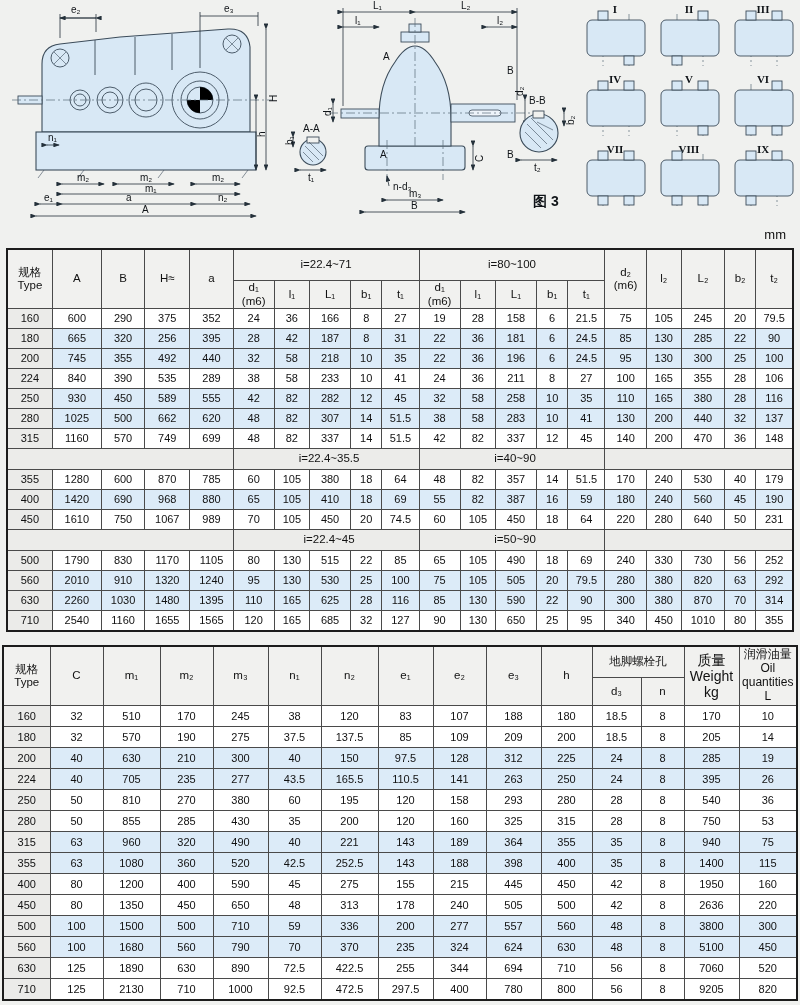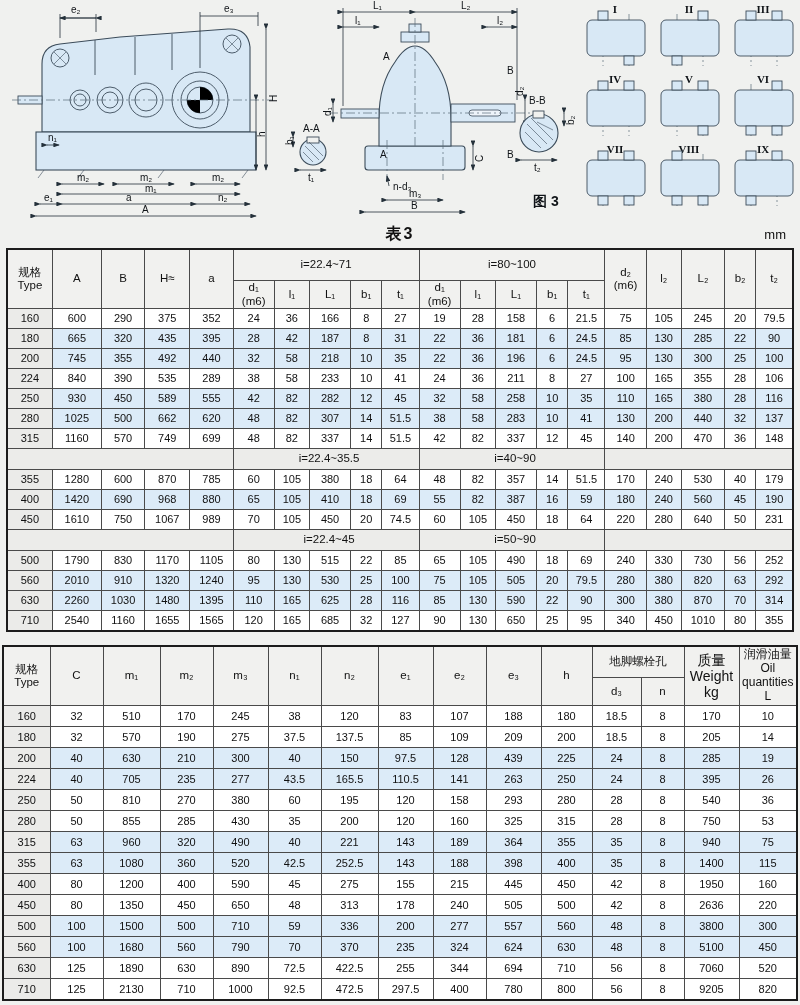--- a/index.html
+++ b/index.html
@@ -275,21 +275,20 @@
         <line x1="202" y1="154" x2="202" y2="206" class="cline"></line>
         <rect x="160" y="160" width="58" height="36" rx="5" class="part2"></rect>
         <rect x="171" y="151" width="10" height="9" class="part2"></rect>
         <rect x="171" y="196" width="10" height="9" class="part2"></rect>
         <rect x="197" y="151" width="10" height="9" class="part2"></rect>
       </g>
     </svg>
 </div>
 
 <div class="title-bar">
-  <div class="tbl-title">表3</div>
   <div class="unit">mm</div>
 </div>
 
 <table class="dim-table t1">
   <colgroup>
     <col style="width:45px">
       <col style="width:49px">
       <col style="width:43px">
       <col style="width:45px">
       <col style="width:43px">
@@ -361,21 +360,21 @@
         <td>75</td>
         <td>105</td>
         <td>245</td>
         <td>20</td>
         <td>79.5</td>
       </tr>
       <tr class="shaded">
         <td class="type-col">180</td>
         <td>665</td>
         <td>320</td>
-        <td>435</td>
+        <td>256</td>
         <td>395</td>
         <td>28</td>
         <td>42</td>
         <td>187</td>
         <td>8</td>
         <td>31</td>
         <td>22</td>
         <td>36</td>
         <td>181</td>
         <td>6</td>
@@ -750,21 +749,21 @@
         <tr class="shaded">
           <td class="type-col">200</td>
           <td>40</td>
           <td>630</td>
           <td>210</td>
           <td>300</td>
           <td>40</td>
           <td>150</td>
           <td>97.5</td>
           <td>128</td>
-          <td>439</td>
+          <td>312</td>
           <td>225</td>
           <td>24</td>
           <td>8</td>
           <td>285</td>
           <td>19</td>
         </tr>
         <tr class="shaded">
           <td class="type-col">224</td>
           <td>40</td>
           <td>705</td>

